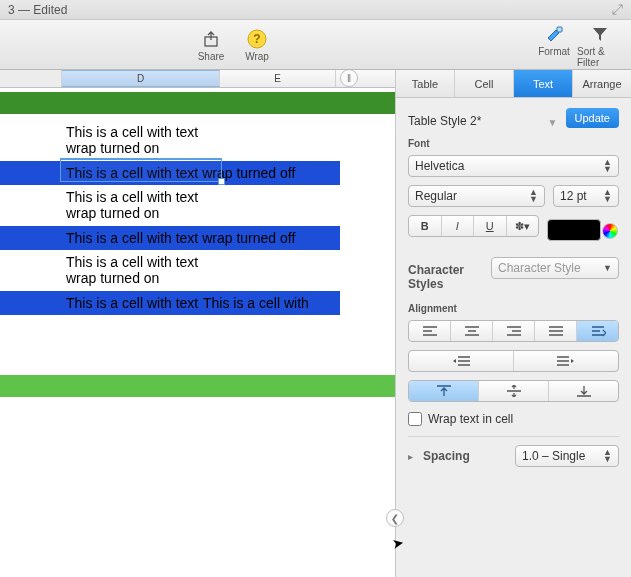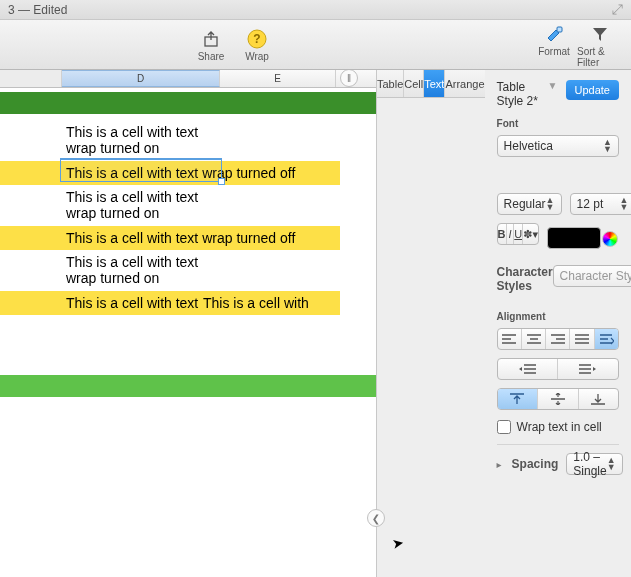--- a/index.html
+++ b/index.html
@@ -13,83 +13,83 @@
 .toolbar { height: 50px; background: linear-gradient(#f5f5f5, #e3e3e3); border-bottom: 1px solid #b8b8b8; display: flex; align-items: center; padding: 0 8px; }
 .toolbar .spacer { flex: 1; }
 .toolbar .tbitem { display: flex; flex-direction: column; align-items: center; width: 46px; font-size: 10px; color: #585858; cursor: default; }
 .toolbar .tbitem .ico { height: 24px; display:flex; align-items:center; justify-content:center; }
 .toolbar .tbitem.share { margin-left: 180px; }
 .toolbar .right-group { display:flex; }
 
 
 .main { display:flex; height: calc(100% - 70px); }
 .sheet { flex: 1; background:#fff; position:relative; overflow:hidden; }
-.inspector { width: 255px; background: #eeeeee; border-left: 1px solid #c8c8c8; display:flex; flex-direction:row; }
+.inspector { width: 236px; background: #eeeeee; border-left: 1px solid #c8c8c8; display:flex; flex-direction:column; }
 
 
 .colhdr { height: 18px; background: linear-gradient(#fafafa,#ececec); border-bottom:1px solid #c0c0c0; display:flex; font-size:10px; color:#444; }
 .colhdr .col { border-right:1px solid #d0d0d0; display:flex; align-items:center; justify-content:center; }
 .colhdr .col.c1 { width: 62px; background:#ececec; }
 .colhdr .col.c2 { width: 158px; background: linear-gradient(#cfe2f7,#b7d1ef); border-top:1px solid #8fb6df; border-bottom:1px solid #8fb6df; }
 .colhdr .col.c3 { width: 116px; }
 .colhdr .resize { width:18px; height:18px; border:1px solid #c0c0c0; border-radius:9px; background:#fafafa; color:#777; font-size:10px; display:flex; align-items:center; justify-content:center; margin-left:4px; margin-top:-1px;}
 
 
 .grid { position:relative; }
 .band { height: 22px; background:#3a8f2a; margin-top:4px; }
 .band2 { height: 22px; background:#5fc24a; margin-top:60px; }
 .rows { margin-top: 6px; }
 .row { min-height: 38px; padding: 4px 0 4px 66px; font-size: 14px; color:#000; width: 340px; overflow:visible; white-space:normal; border-bottom: 1px solid transparent; }
-.row.alt { background: #fde047; }
+.row.alt { background: #1d4ed8; }
 .row.nowrap { white-space: nowrap; height:24px; min-height:24px; }
 .row .celltext { width: 150px; display:block; }
 .row.nowrap .celltext { width: auto; }
 .selected-cell { position:absolute; left:60px; top:66px; width:162px; height:24px; border:1.5px solid #5a9fe0; border-top-width:2px; background:rgba(150,190,230,0.05); pointer-events:none;}
 .selected-cell .handle { position:absolute; right:-4px; bottom:-4px; width:7px; height:7px; background:#fff; border:1.5px solid #5a9fe0; }
 
 .row.last { display:flex; white-space:nowrap; gap: 0; }
 .row.last .c { width:155px; overflow:hidden; text-overflow:clip; }
 
 
 .tabs { display:flex; height: 28px; background: linear-gradient(#f5f5f5,#e6e6e6); border-bottom:1px solid #c6c6c6; }
 .tabs .tab { flex:1; display:flex; align-items:center; justify-content:center; font-size:11px; color:#444; border-left:1px solid #d0d0d0; cursor:default; }
 .tabs .tab:first-child { border-left:none; }
 .tabs .tab.active { background: linear-gradient(#3fa0f5,#1f7fe0); color:#fff; font-weight:500; }
 
 .insp-body { padding: 10px 12px; overflow:auto; flex:1; }
-.style-row { display:flex; align-items:flex-start; margin-bottom:10px; }
+.style-row { display:flex; align-items:flex-end; margin-bottom:10px; }
 .style-name { font-size:12px; color:#333; }
 .style-row .caret { color:#9c9c9c; margin-left:auto; margin-right:8px; font-size:10px;}
 .update-btn { background: linear-gradient(#3fa0f5,#1f7fe0); color:#fff; border:none; border-radius:4px; padding:4px 9px; font-size:11px; cursor:default; }
 
 .seg { display:flex; width:100%; border:1px solid #b8b8b8; border-radius:5px; overflow:hidden; margin: 8px 0 14px; background:#fff; height:22px; }
 .seg .s { flex:1; display:flex; align-items:center; justify-content:center; font-size:11px; color:#444; border-left:1px solid #cfcfcf; cursor:default; }
 .seg .s:first-child{border-left:none;}
 .seg .s.active { background: linear-gradient(#b0b0b0,#989898); color:#fff; }
 
 .section-lbl { font-size:10px; font-weight:600; color:#555; margin: 6px 0; }
 
 .dd { width:100%; height:22px; background: linear-gradient(#fefefe,#ececec); border:1px solid #b8b8b8; border-radius:4px; display:flex; align-items:center; padding:0 6px; font-size:12px; color:#333; cursor:default; position:relative; margin-bottom:8px;}
 .dd .arrows { margin-left:auto; font-size:9px; line-height:7px; color:#555; display:flex; flex-direction:column; }
 
 .row-ctl { display:flex; gap:8px; margin-bottom:8px; }
-.row-ctl .dd { margin-bottom:0;margin-top:28px; }
+.row-ctl .dd { margin-bottom:0; }
 .size-dd { width: 66px; flex:none; }
 
 .btnrow { display:flex; gap:0; border:1px solid #b8b8b8; border-radius:4px; overflow:hidden; background:linear-gradient(#fefefe,#ececec); height:22px; margin-bottom:8px;}
 .btnrow .b { flex:1; display:flex; align-items:center; justify-content:center; border-left:1px solid #cfcfcf; font-size:11px; color:#444; cursor:default;}
 .btnrow .b:first-child{border-left:none;}
 .btnrow.font .b:nth-child(1){font-weight:bold;}
 .btnrow.font .b:nth-child(2){font-style:italic;}
 .btnrow.font .b:nth-child(3){text-decoration:underline;}
 .color-swatch { width:54px; height:22px; border:1px solid #b8b8b8; border-radius:4px; background:#000; margin-left:8px; position:relative;}
 .color-swatch:after{content:""; position:absolute; right:-18px; top:3px; width:14px; height:14px; border-radius:50%; background: conic-gradient(red,yellow,lime,cyan,blue,magenta,red); border:1px solid #c0c0c0;}
 .fontrow { display:flex; align-items:center; margin-bottom:12px;}
 
-.charstyles { display:flex; align-items:flex-start; margin-bottom:12px;}
+.charstyles { display:flex; align-items:flex-end; margin-bottom:12px;}
 .charstyles .lbl { font-size:12px; font-weight:600; color:#555; }
 .charstyles .dd { flex:none; width: 128px; margin-left:auto; color:#999; margin-bottom:12px; }
 
 .align-grid .btnrow .b svg { display:block; }
 .btnrow .b.active { background: linear-gradient(#bfe0ff,#9cc9f2); }
 
 .wraprow { display:flex; align-items:center; margin:10px 0; font-size:12px; color:#333; }
 .wraprow input { margin-right:6px; width:14px; height:14px; }
 .cursor { position:absolute; left: 392px; top: 535px; font-size:14px; color:#000; transform: rotate(-10deg);}
 

